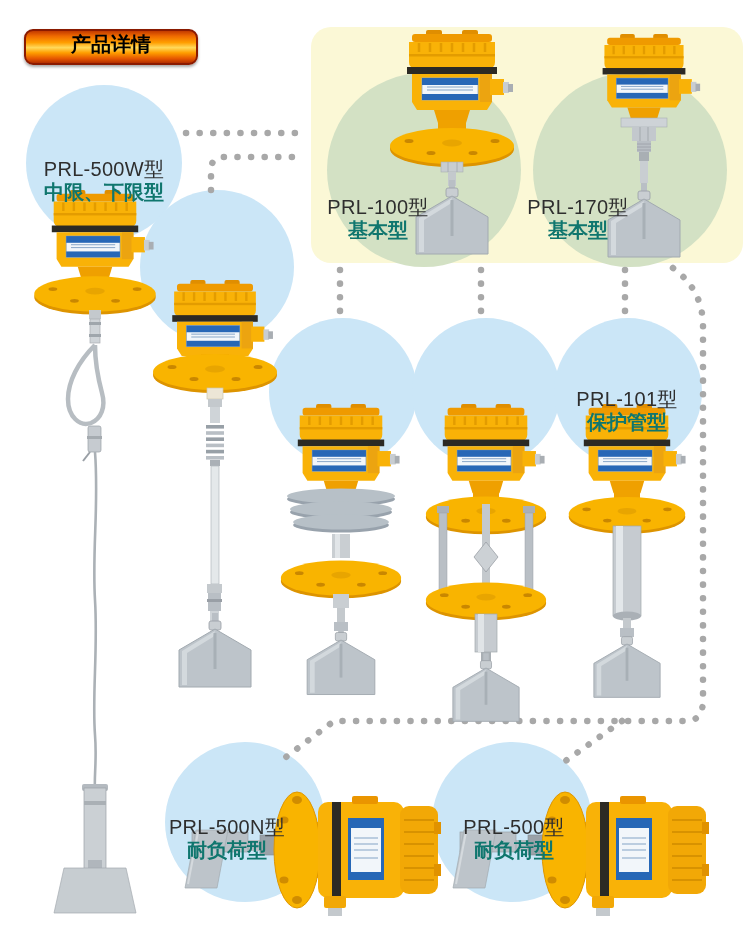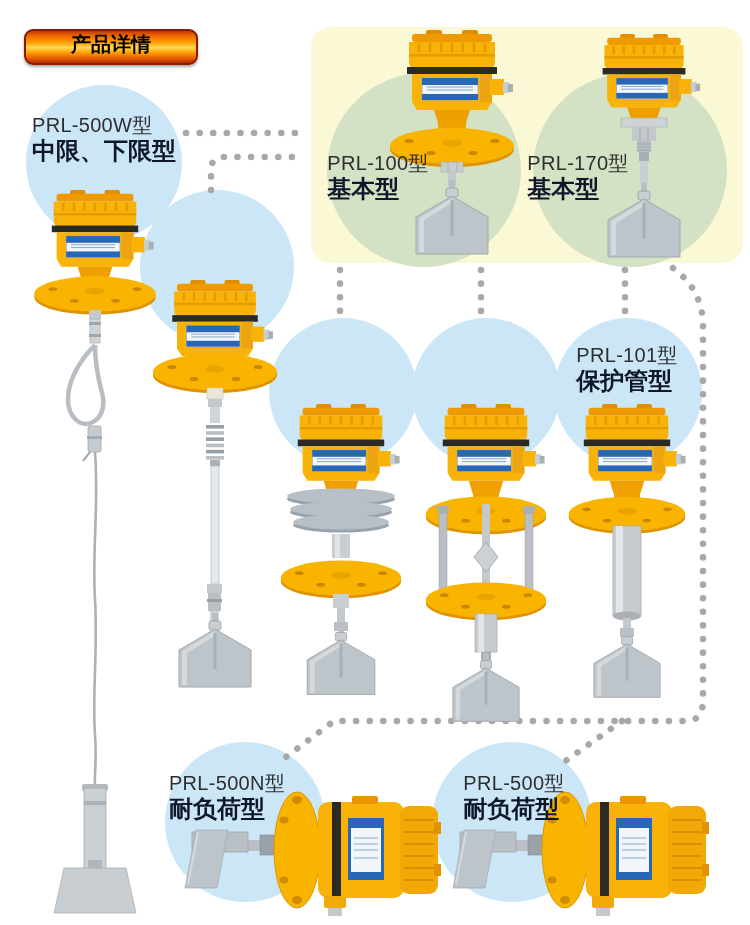--- a/index.html
+++ b/index.html
@@ -5,24 +5,24 @@
   html,body{margin:0;padding:0;background:#fff;}
   .stage{position:relative;width:750px;height:925px;background:#ffffff;overflow:hidden;
          font-family:"Liberation Sans","DejaVu Sans",sans-serif;}
   .stage svg.art{position:absolute;left:0;top:0;}
   .banner{position:absolute;left:24px;top:29px;width:170px;height:32px;border-radius:9px;
           border:2px solid #8a1a00;
           background:linear-gradient(180deg,#c33a00 0%,#ef6a00 16%,#ff9e00 36%,#ffd95a 52%,#ff9e00 68%,#e65800 86%,#b32e00 100%);
           display:flex;align-items:flex-start;justify-content:center;
           font-size:20px;font-weight:bold;color:#000;z-index:5;
           box-shadow:0 2px 3px rgba(0,0,0,.35);}
-  .lbl{position:absolute;z-index:4;text-align:left;line-height:1.13;white-space:nowrap;
-       transform:translateX(-50%);}
+  .lbl{position:absolute;z-index:4;text-align:center;line-height:1.13;white-space:nowrap;
+       transform:translateX(-50%);margin-top:44px;}
   .lbl .m{display:block;font-size:20px;color:#2e2e2e;letter-spacing:.3px;}
-  .lbl .t{display:block;font-size:24px;font-weight:bold;color:#0f172a;}
+  .lbl .t{display:block;font-size:20px;font-weight:bold;color:#0f766e;}
 </style>
 </head>
 <body>
 
 <div class="stage">
 
   <div class="banner">
     <span>产品详情</span>
   </div>
 

